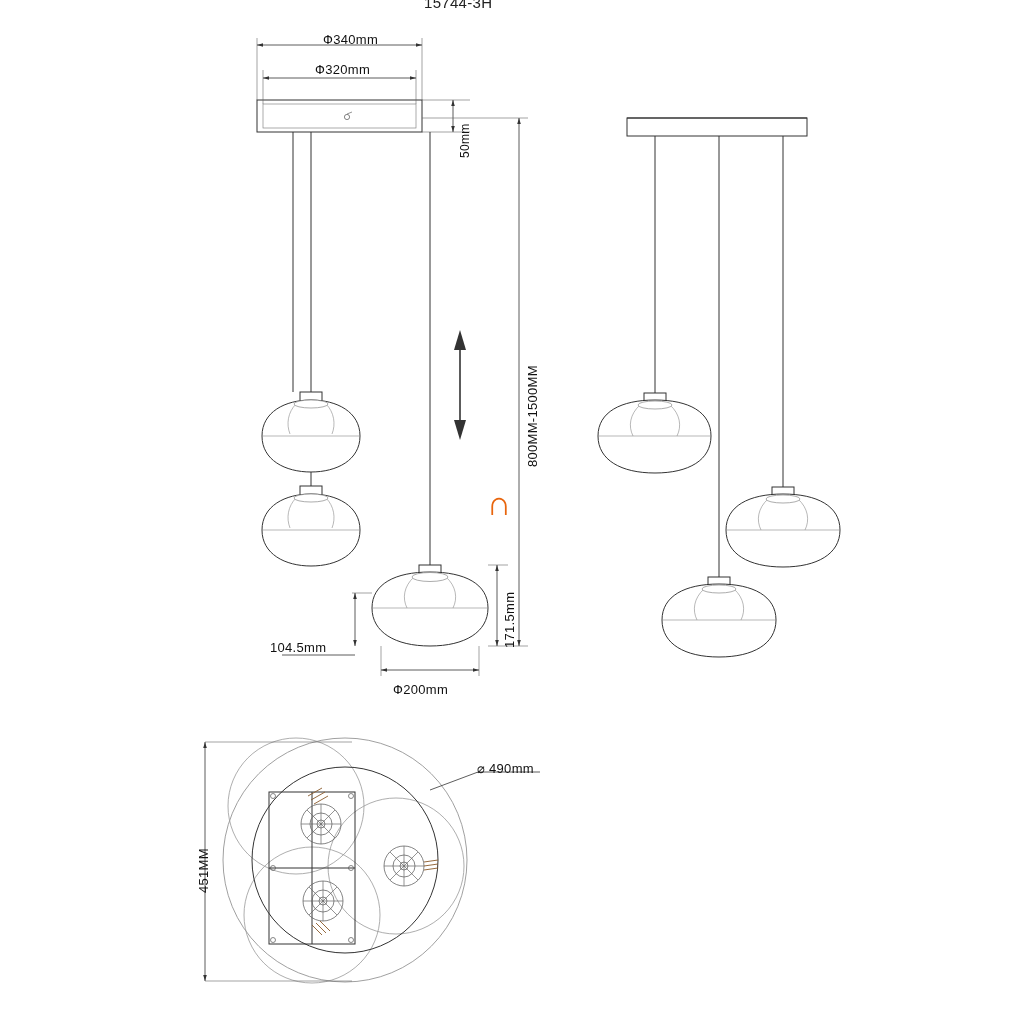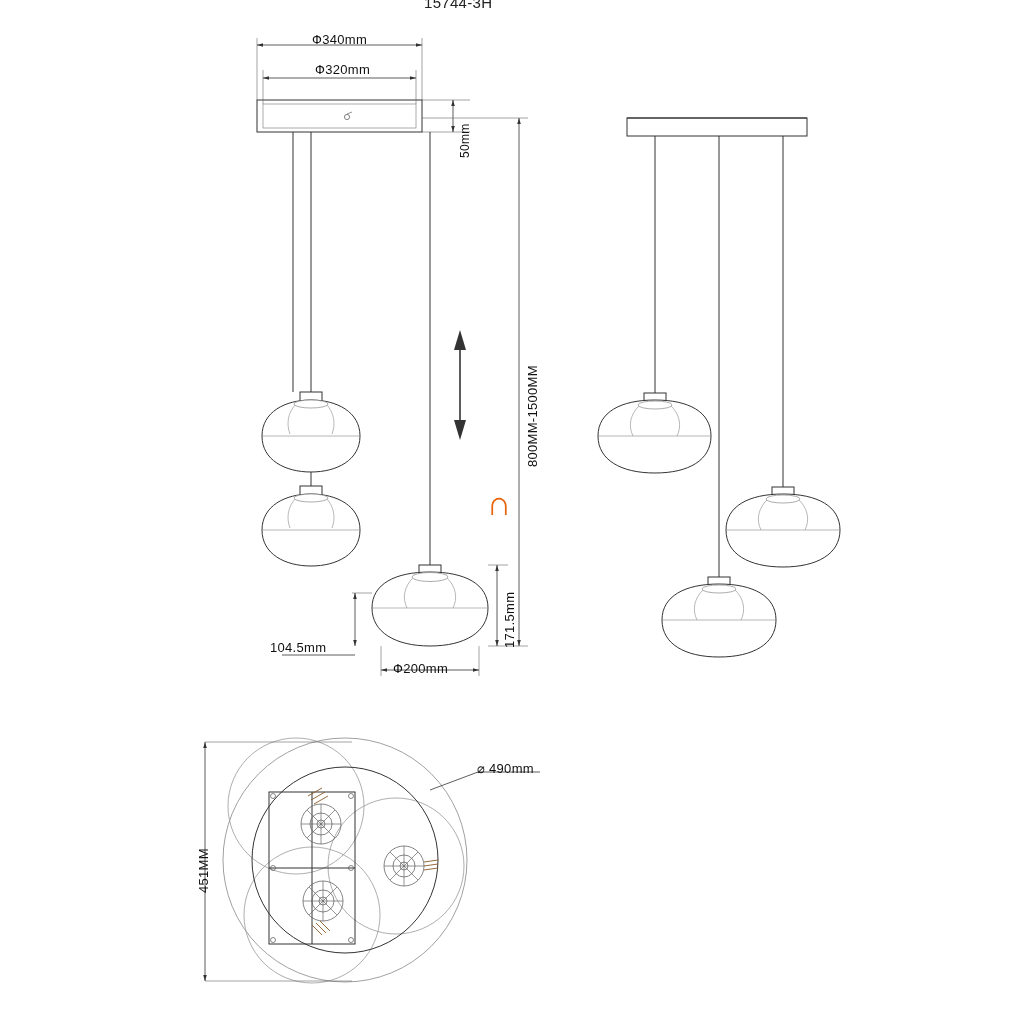--- a/index.html
+++ b/index.html
@@ -240,33 +240,33 @@
         <line x1="205" y1="742" x2="352" y2="742" stroke="#666" stroke-width="0.6"></line>
         <line x1="205" y1="981" x2="352" y2="981" stroke="#666" stroke-width="0.6"></line>
         <line x1="205" y1="742" x2="205" y2="981" stroke="#333" stroke-width="0.8" marker-start="url(#arrowR)" marker-end="url(#arrowL)"></line>
       </g>
     </g>
   </svg>
 
   
   <div class="lbl lbl-title" style="left:424px; top:-6px;">15744-3H</div>
 
-  <div class="lbl lbl-dim" style="left:312px; top:32px;text-align:center;">Ф340mm</div>
+  <div class="lbl lbl-dim" style="left:323px; top:32px;text-align:center;">Ф340mm</div>
 
   <div class="lbl lbl-dim" style="left:315px; top:62px;">Ф320mm</div>
 
   <div class="lbl lbl-dim-sm vert" style="left:458px; top:158px;">50mm</div>
 
   <div class="lbl lbl-dim vert" style="left:525px; top:467px;">800MM-1500MM</div>
 
   <div class="lbl lbl-dim vert" style="left:502px; top:648px;">171.5mm</div>
 
   <div class="lbl lbl-dim" style="left:270px; top:640px;">104.5mm</div>
 
-  <div class="lbl lbl-dim" style="left:393px; top:661px;">Ф200mm</div>
+  <div class="lbl lbl-dim" style="left:393px; top:682px;">Ф200mm</div>
 
   <div class="logo" style="left:487px; top:486px;">∩</div>
 
   <div class="lbl lbl-dim" style="left:477px; top:761px;">⌀ 490mm</div>
 
   <div class="lbl lbl-dim vert" style="left:196px; top:893px;">451MM</div>
 
 </div>
 
 </body></html>

